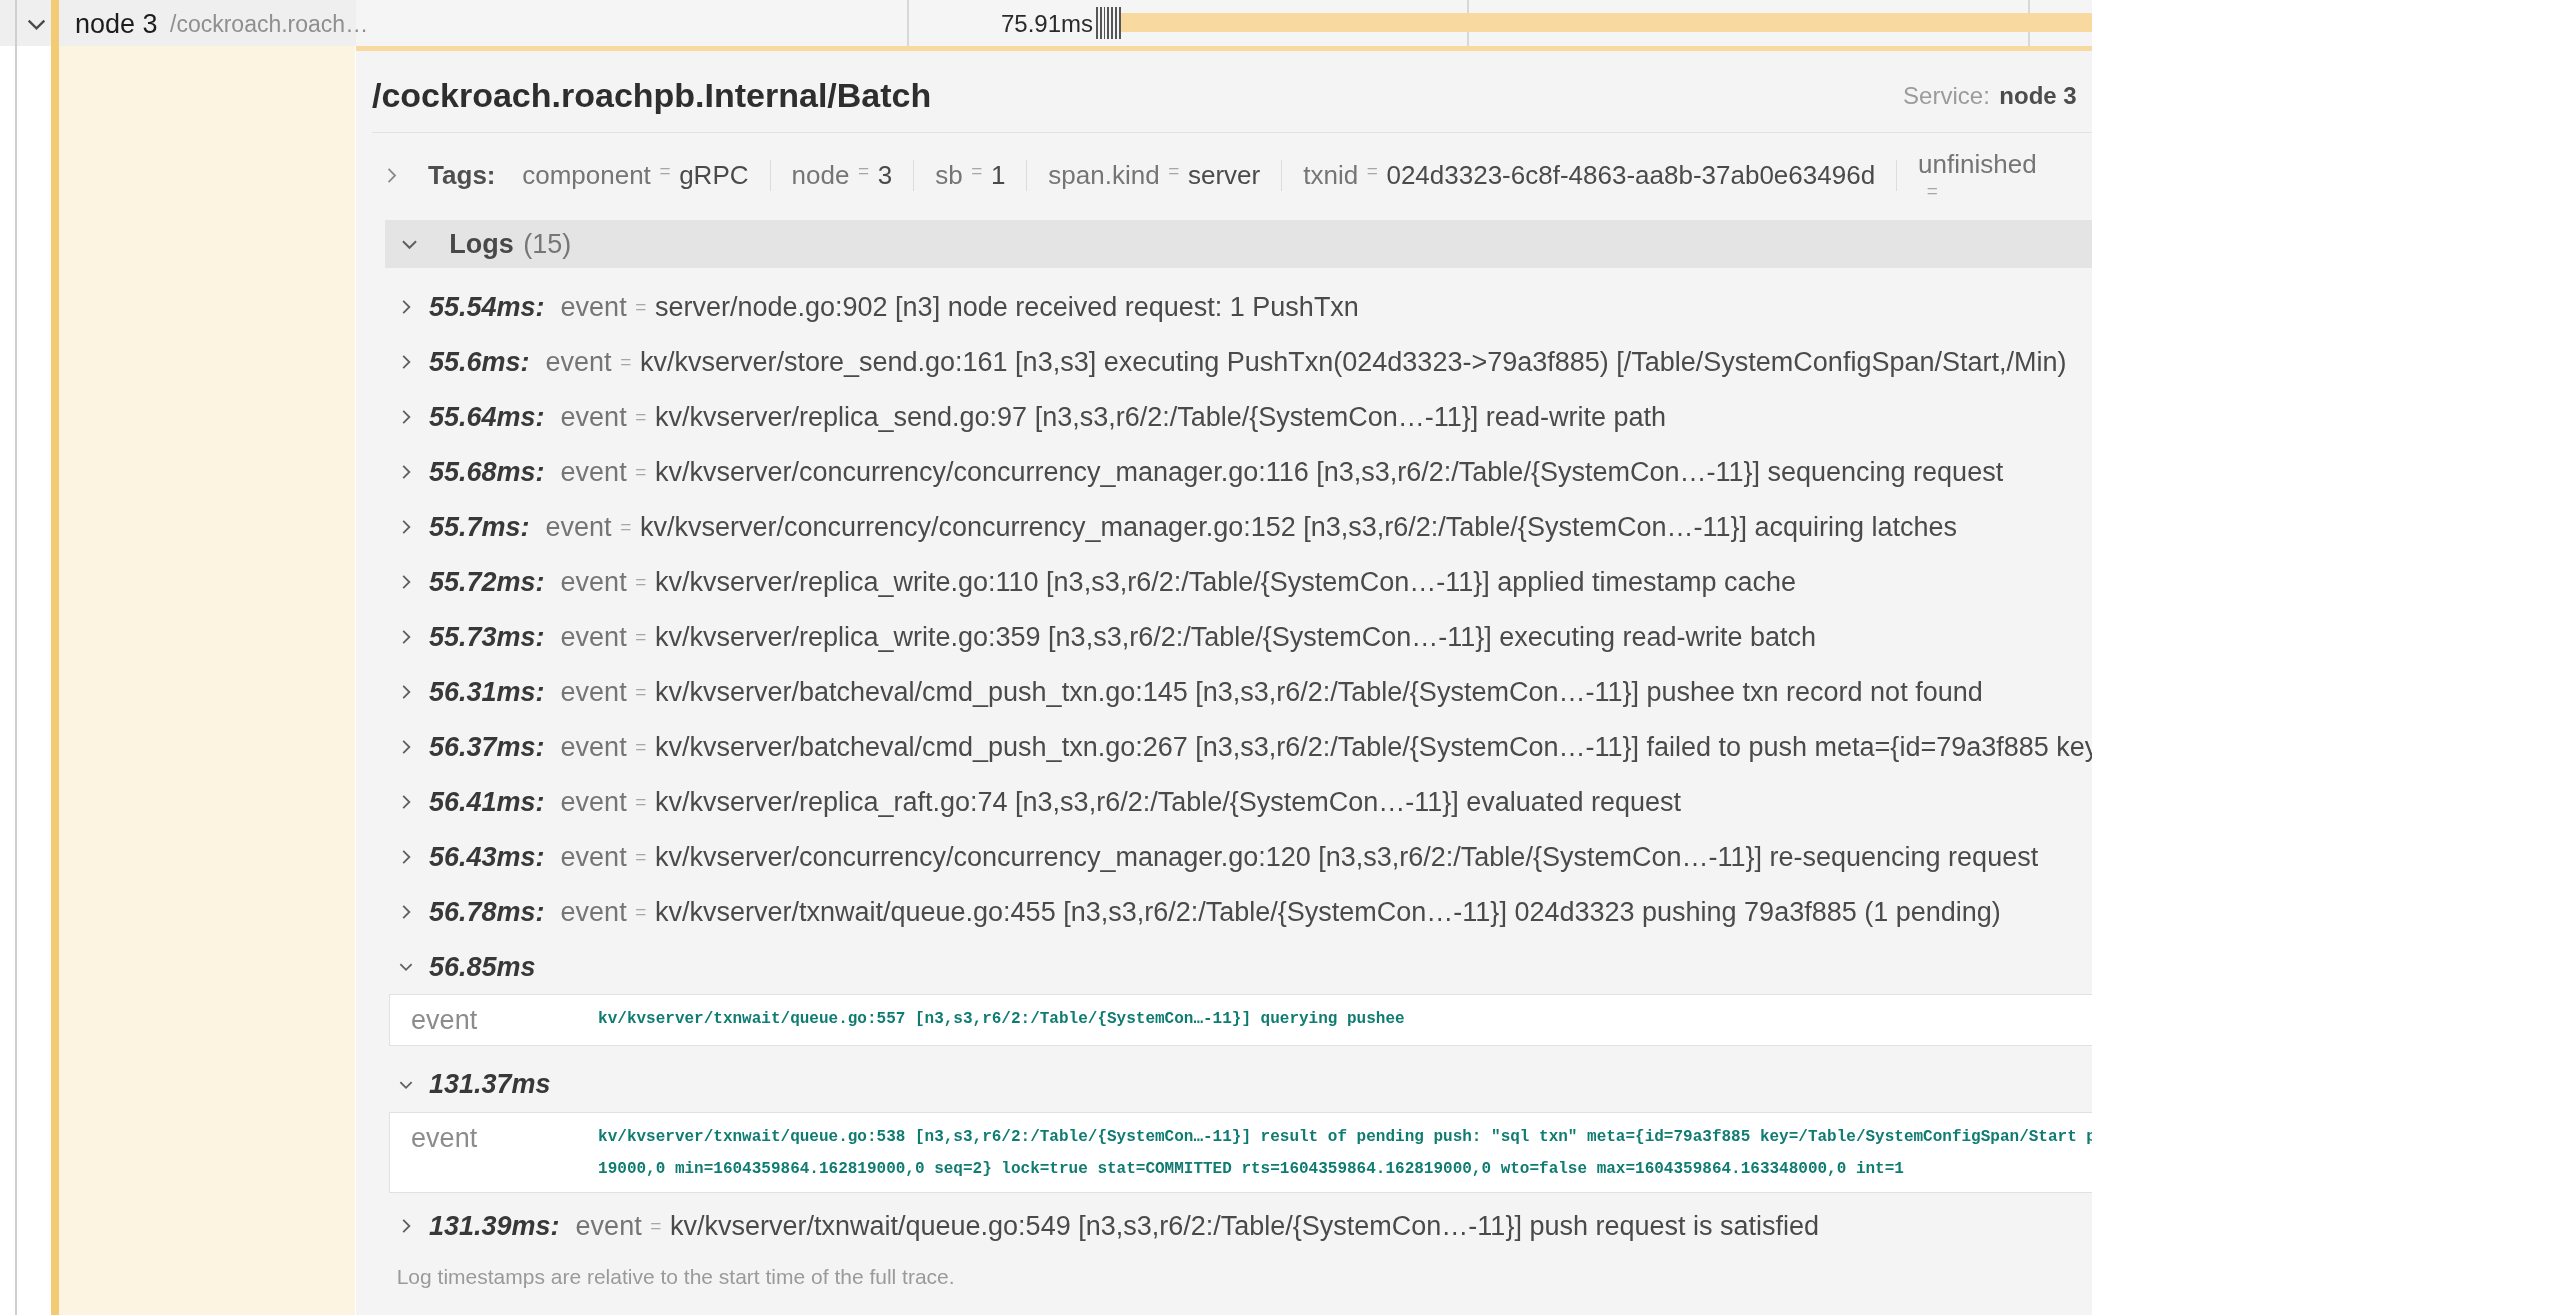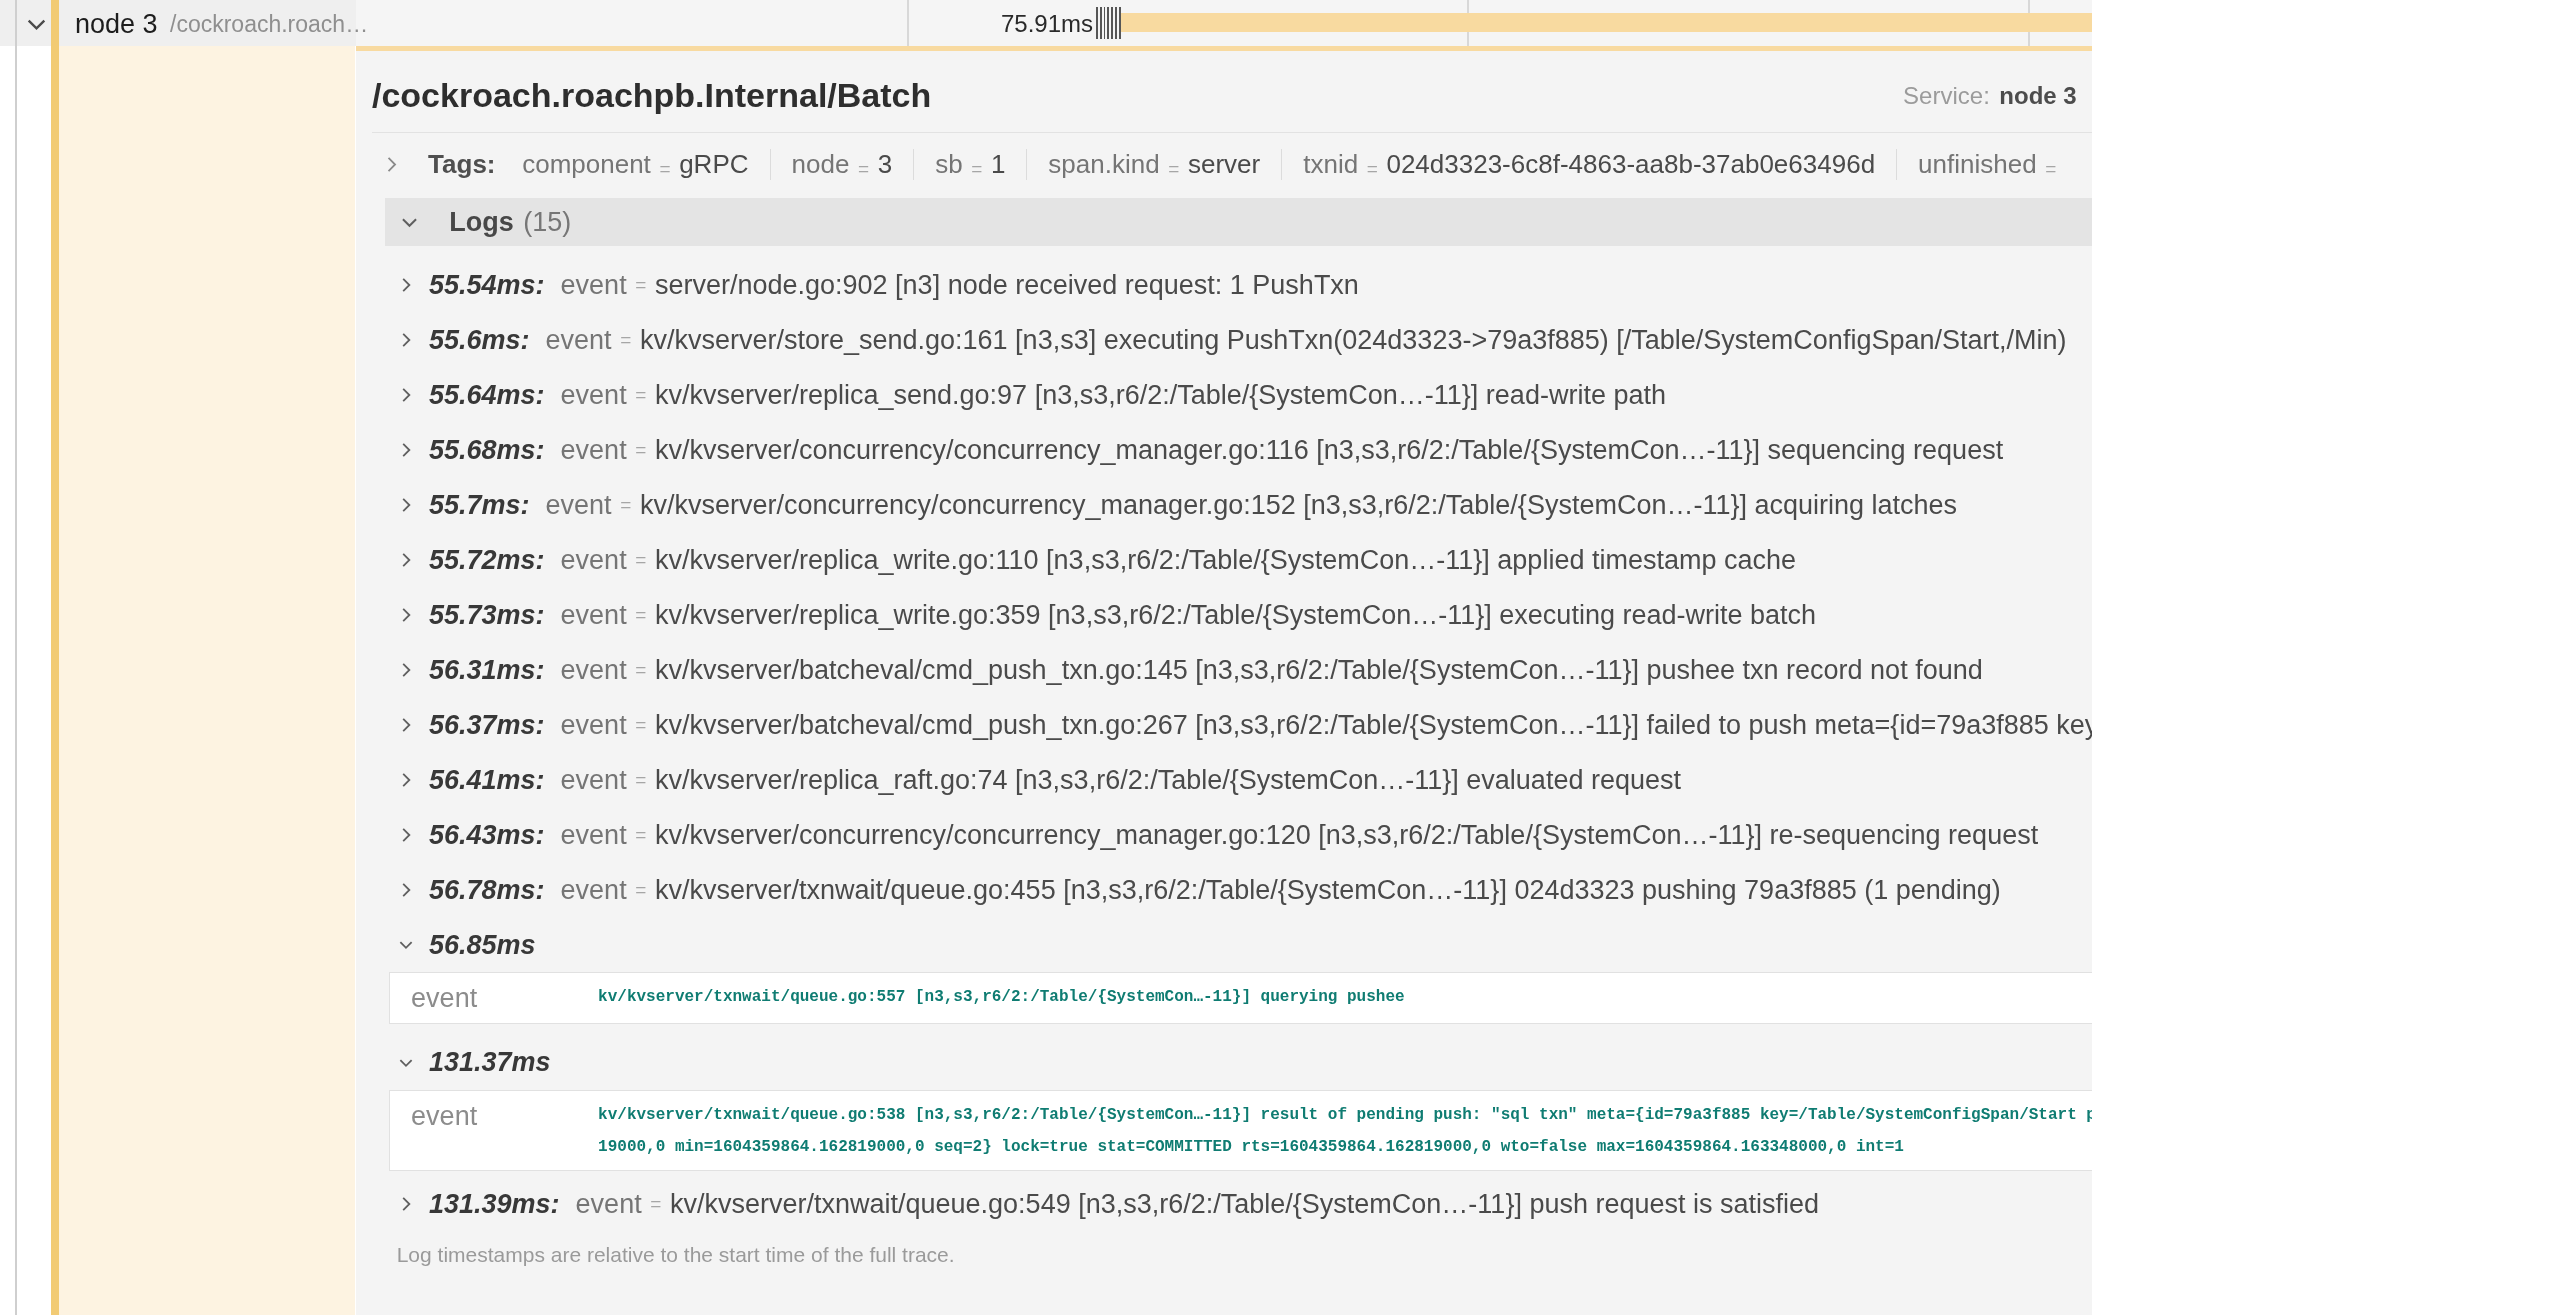--- a/index.html
+++ b/index.html
@@ -36,22 +36,22 @@
   .panel-header { display:flex; align-items:center; justify-content:space-between; padding:25px 5.7px 17px 0; }
   .panel-title { font-size:34px; font-weight:700; color:#2e2e2e; }
   .panel-stats { display:flex; align-items:center; font-size:24px; white-space:nowrap; }
   .stat-label { color:#9b9b9b; margin-right:9.5px; }
   .stat-value { color:#4c4c4c; font-weight:700; }
   .stat-sep { display:inline-block; width:1.9px; height:27px; background:#d4d4d4; margin:0 17px; }
   .header-divider { border-top:1.9px solid #e2e2e2; }
 
   .tags-row { display:flex; align-items:center; padding:16px 0 12.4px 9.5px; font-size:26px; }
   .tags-label { font-weight:700; color:#4f4f4f; margin:0 5.7px 0 13.3px; }
-  .tag { display:flex; align-items:flex-end; padding:0 21px; border-right:1.9px solid #dcdcdc; white-space:nowrap; }
-  .tag:last-child { border-right:none; }
+  .tag { display:flex; align-items:flex-start; padding:0 21px; border-right:1.9px solid #dcdcdc; white-space:nowrap; }
+  .tag:last-child { border-right:none;flex-direction:column; }
   .tag-key { color:#757575; }
   .eq { color:#a6a6a6; font-size:19px; margin:0 8.6px; }
   .tag-val { color:#4a4a4a; }
 
   .logs-section { margin-left:13.3px; margin-top:5.7px; }
   .logs-header { height:48px; background:#e4e4e4; display:flex; align-items:center; padding-left:13.3px; font-size:27px; }
   .logs-title { font-weight:700; color:#484848; margin-left:15.3px; }
   .logs-count { color:#767676; margin-left:9.5px; }
 
   .log-rows { padding-top:23px; }

